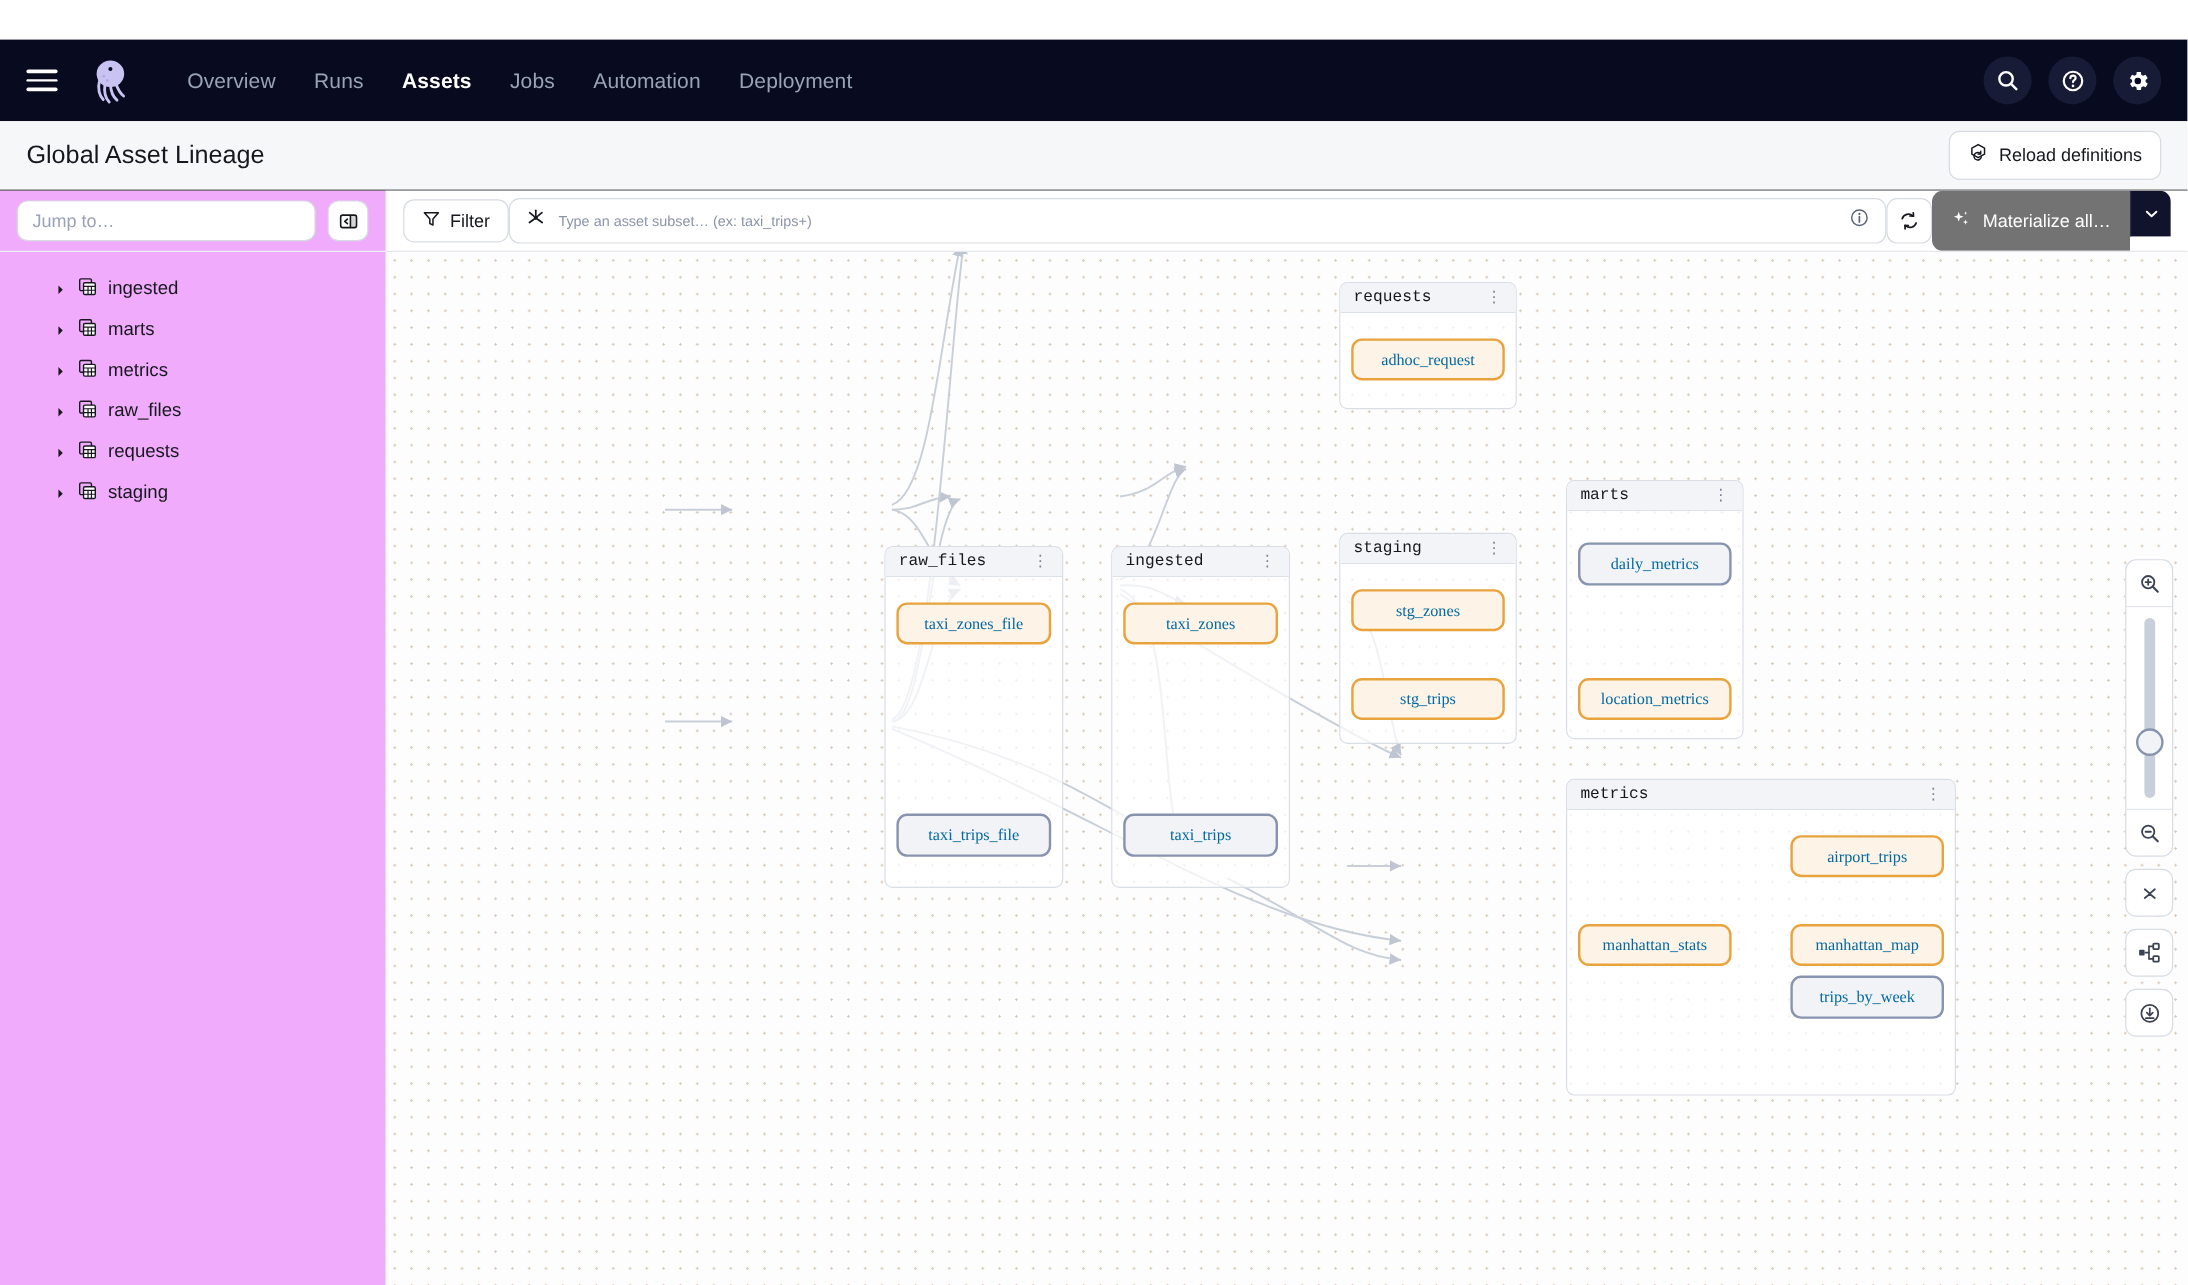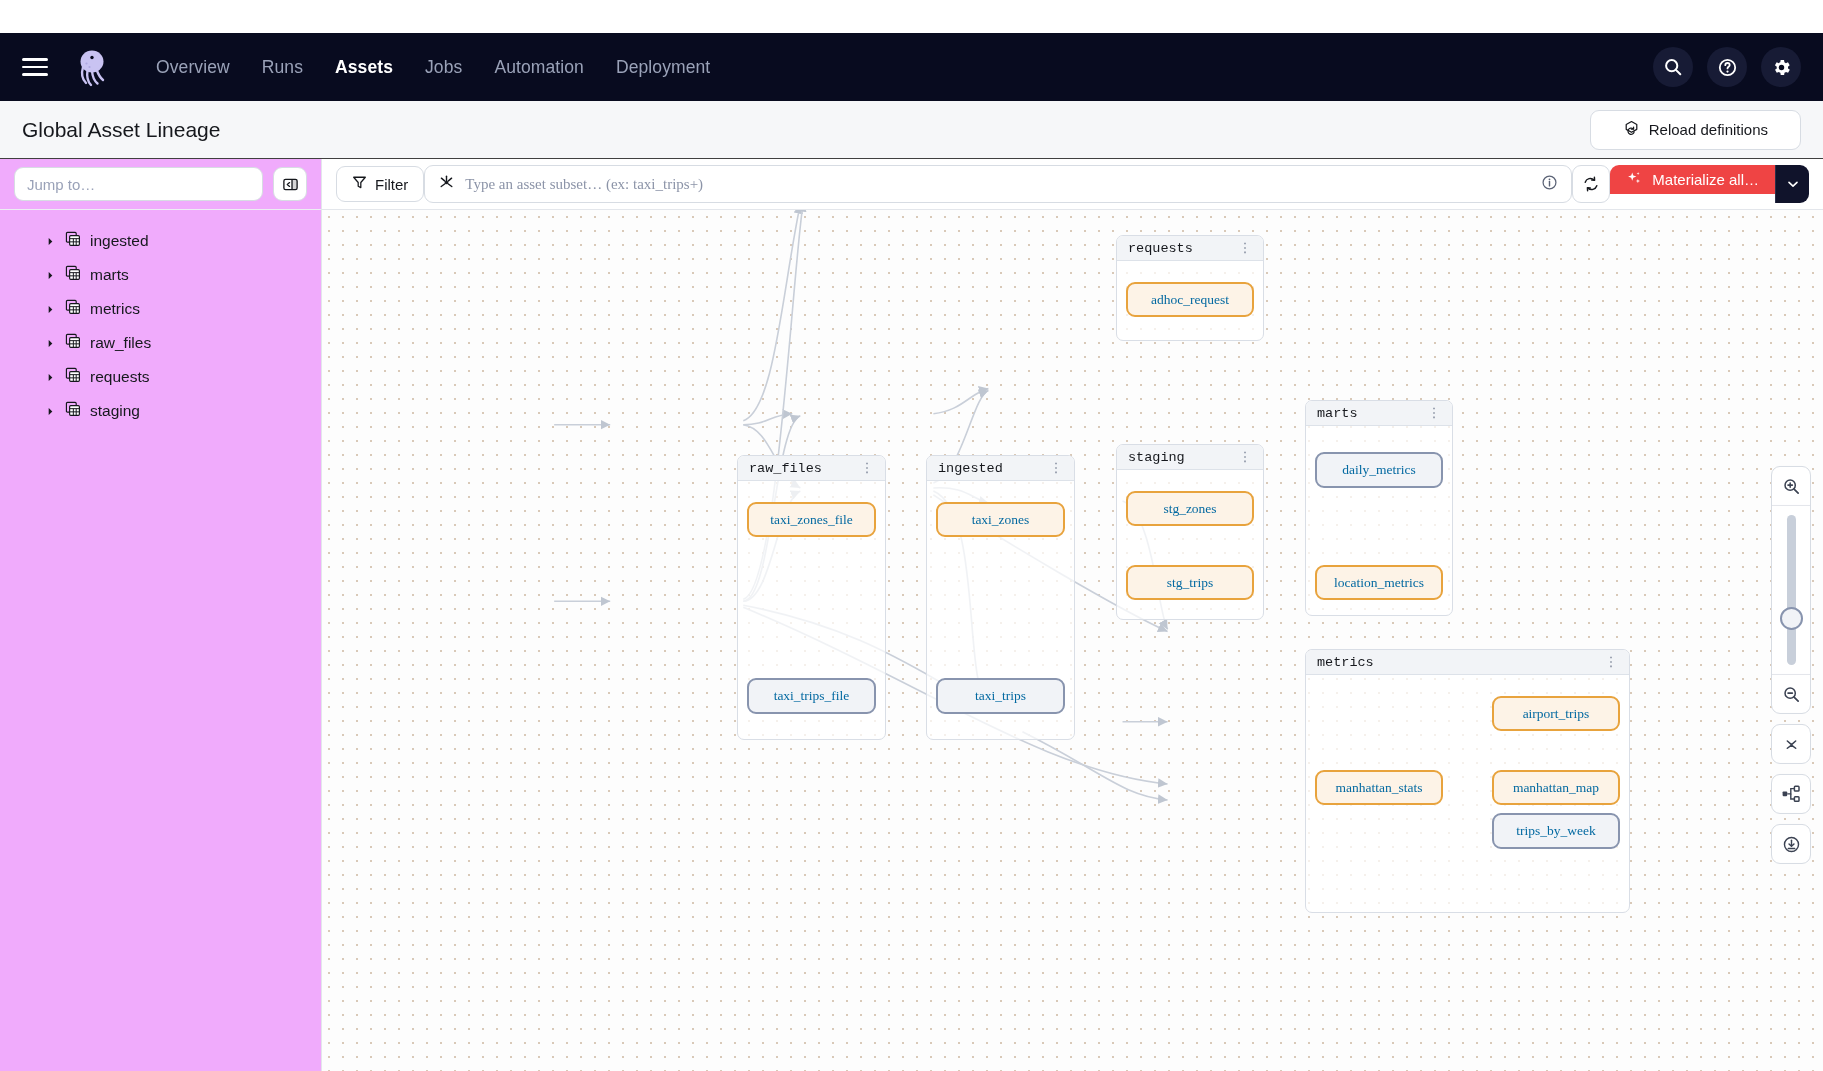--- a/index.html
+++ b/index.html
@@ -35,21 +35,21 @@
   
   .pagehdr {
     height: 58px; flex: 0 0 58px; background: #F6F7F9;
     border-bottom: 1px solid #404040;
     display: flex; align-items: center; padding: 0 22px;
   }
   .pagetitle { font-size: 21px; color: #16181D; font-weight: 400; }
   .reloadbtn {
     margin-left: auto; display: flex; align-items: center; gap: 9px;
     background: #fff; border: 1px solid #D7DCE3; border-radius: 9px;
-    padding: 9px 32px; font-size: 15px; color: #16181D; cursor: pointer;
+    padding: 9px 15px; font-size: 15px; color: #16181D; cursor: pointer;
   }
 
   
   .body { flex: 1; display: flex; min-height: 0; }
 
   
   .sidebar {
     width: 322px; flex: 0 0 322px; background: #f0abfc;
     border-right: 1px solid #E3E6EB; display: flex; flex-direction: column;
   }
@@ -82,32 +82,32 @@
   .filterbtn {
     display: flex; align-items: center; gap: 8px; height: 36px; padding: 0 15px;
     border: 1px solid #D7DCE3; border-radius: 9px; background: #fff;
     font-size: 15px; color: #16181D; cursor: pointer;
   }
   .subsetwrap {
     flex: 1; height: 38px; border: 1px solid #D7DCE3; border-radius: 9px;
     display: flex; align-items: center; gap: 10px; padding: 0 13px; background: #fff; min-width: 0;
   }
   .subsetinput {
-    flex: 1; border: none; outline: none; font-size: 15px; color: #a16207;
-    font-family: Liberation Serif, serif; background: transparent; min-width: 0;
+    flex: 1; border: none; outline: none; font-size: 12px; color: #a16207;
+    font-family: Liberation Sans, sans-serif; background: transparent; min-width: 0;
   }
   .subsetinput::placeholder { color: #8C94A8; }
   .iconbtn36 {
     width: 38px; height: 38px; border: 1px solid #D7DCE3; border-radius: 9px;
     background: #fff; display: flex; align-items: center; justify-content: center; cursor: pointer; flex: 0 0 38px;
   }
   .matgroup { display: flex; align-items: stretch; border-radius: 9px; overflow: hidden; flex: 0 0 auto; }
   .matbtn {
-    background: #ef4444; color: #fff; display: flex; align-items: center; gap: 9px;
-    height: 29px; padding: 2px 16px; font-size: 15px; cursor: pointer; white-space: nowrap;
+    background: #737373; color: #fff; display: flex; align-items: center; gap: 9px;
+    height: 50px; padding: 2px 16px; font-size: 15px; cursor: pointer; white-space: nowrap;
   }
   .matcaret {
     background: #10132B; width: 34px; height: 38px; display: flex; align-items: center;
     justify-content: center; cursor: pointer; border-left: 1px solid #2A2E48;
   }
 
   
   .canvas {
     flex: 1; position: relative; min-height: 0; overflow: hidden;
     background-color: #FDFDFD;

